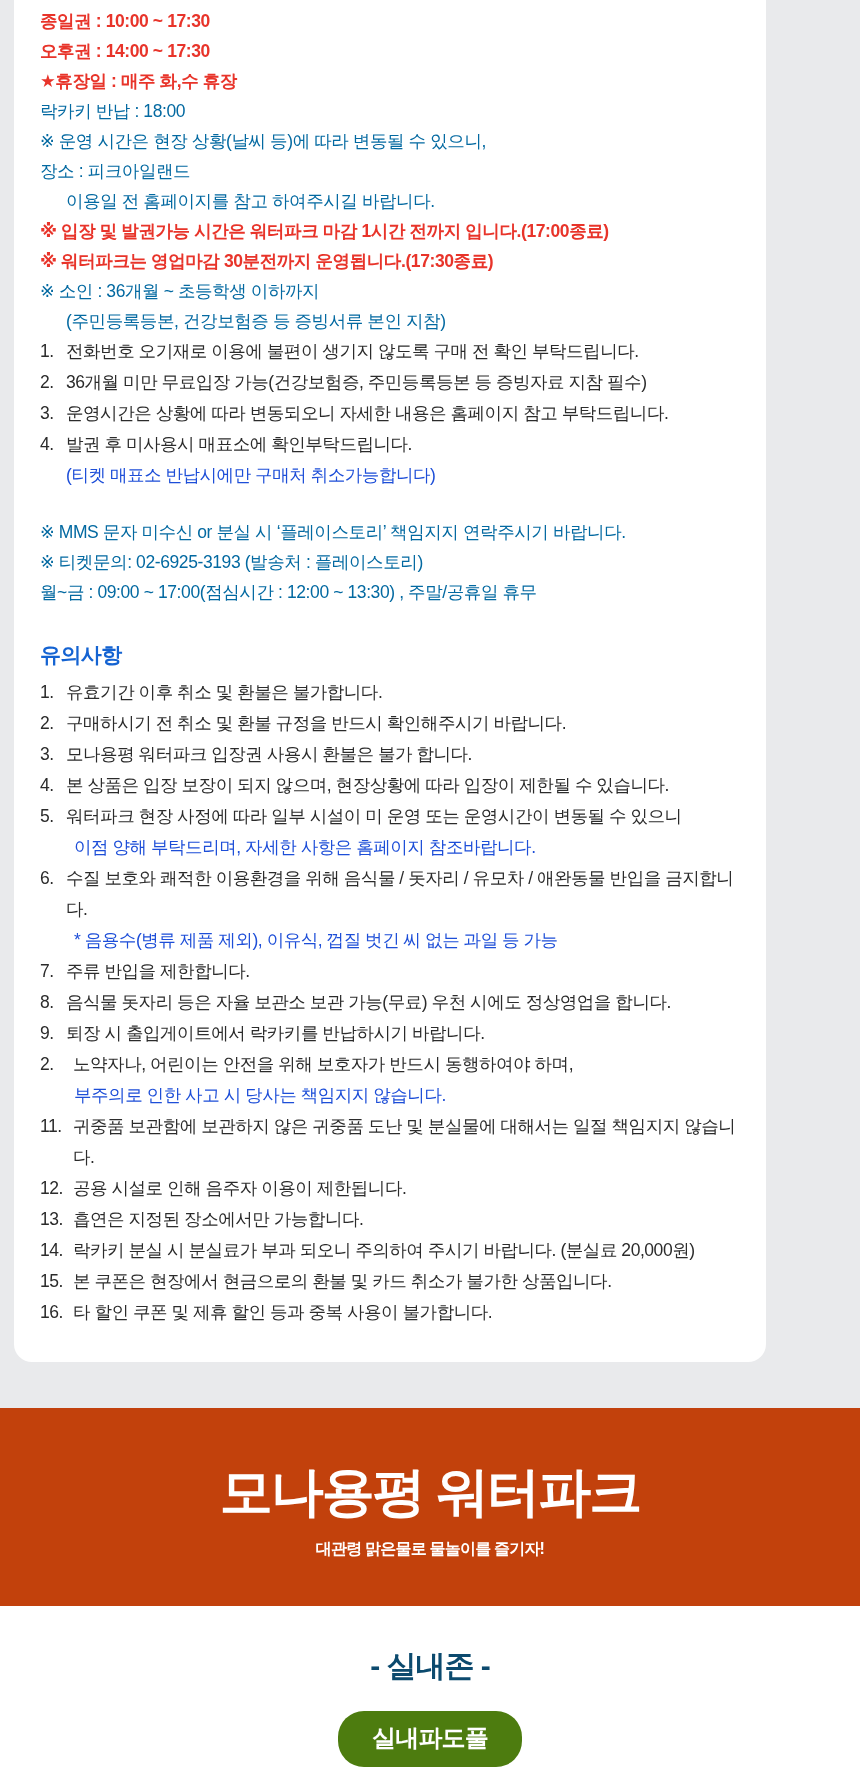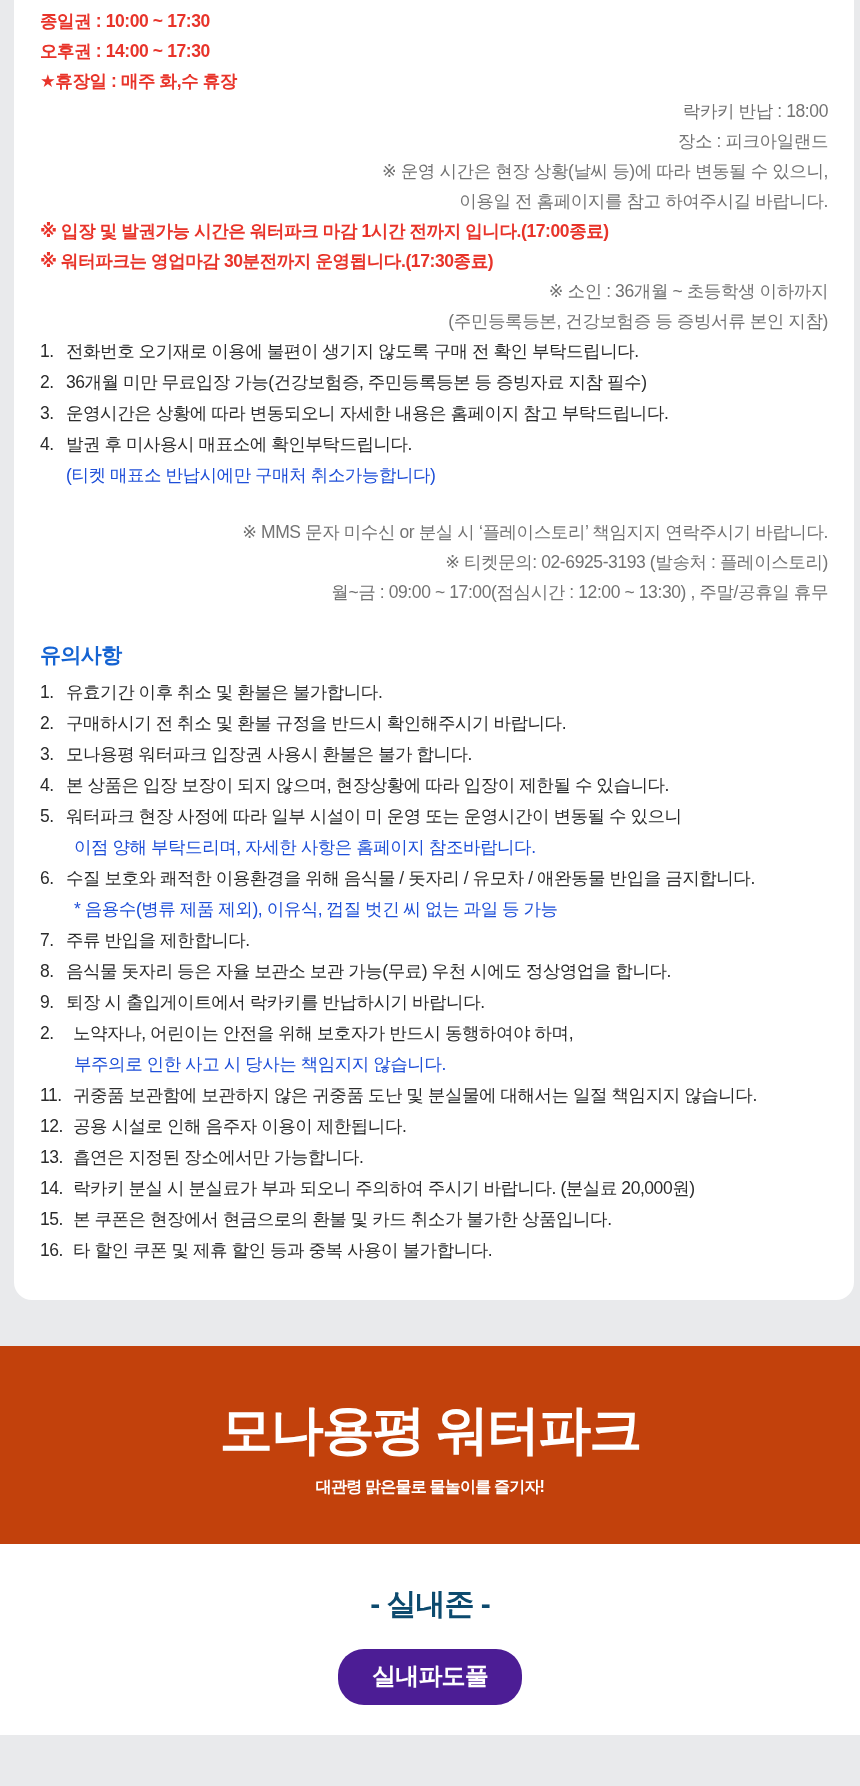--- a/index.html
+++ b/index.html
@@ -20,31 +20,31 @@
     background: #e9eaec;
   }
 
   
   .info-card {
     background: #ffffff;
     border-radius: 0 0 18px 18px;
     padding: 0 26px 34px 26px;
     margin: 0 14px;
     box-sizing: border-box;
-    width: 840px;
+    width: 752px;
   }
 
   .line {
     font-size: 17.5px;
     line-height: 30px;
     letter-spacing: -0.4px;
     white-space: pre-wrap;
   }
   .line.red   { color: #e8342a; font-weight: 700; }
-  .line.dark  { color: #737373; text-align: right; }
+  .line.dark  { color: #0369a1; }
   .line.indent { padding-left: 26px; }
 
   .top-block { padding-top: 6px; }
 
   .section-title {
     color: #1463d2;
     font-size: 21px;
     font-weight: 800;
     letter-spacing: -0.6px;
     margin: 34px 0 8px 0;
@@ -109,43 +109,43 @@
   }
   .zone-title {
     color: #0c4a6e;
     font-size: 30px;
     font-weight: 800;
     letter-spacing: -1px;
   }
   .pill {
     display: inline-block;
     margin-top: 24px;
-    background: #4c1d95;
+    background: #4d7c0f;
     color: #ffffff;
     font-size: 24px;
     font-weight: 800;
     letter-spacing: -0.8px;
     padding: 11px 34px 13px 34px;
     border-radius: 26px;
   }
 </style>
 </head>
 <body>
 
 <div class="page">
 
   <div class="info-card">
 
     <div class="top-block">
       <div class="line red">종일권 : 10:00 ~ 17:30</div>
       <div class="line red">오후권 : 14:00 ~ 17:30</div>
       <div class="line red">★휴장일 : 매주 화,수 휴장</div>
       <div class="line dark">락카키 반납 : 18:00</div>
+      <div class="line dark">※ 운영 시간은 현장 상황(날씨 등)에 따라 변동될 수 있으니,</div>
       <div class="line dark">장소 : 피크아일랜드</div>
-      <div class="line dark">※ 운영 시간은 현장 상황(날씨 등)에 따라 변동될 수 있으니,</div>
       <div class="line dark indent">이용일 전 홈페이지를 참고 하여주시길 바랍니다.</div>
       <div class="line red">※ 입장 및 발권가능 시간은 워터파크 마감 1시간 전까지 입니다.(17:00종료)</div>
       <div class="line red">※ 워터파크는 영업마감 30분전까지 운영됩니다.(17:30종료)</div>
       <div class="line dark">※ 소인 : 36개월 ~ 초등학생 이하까지</div>
       <div class="line dark indent">(주민등록등본, 건강보험증 등 증빙서류 본인 지참)</div>
     </div>
 
 
     <div class="num-line">
       <span class="num">1.</span>

